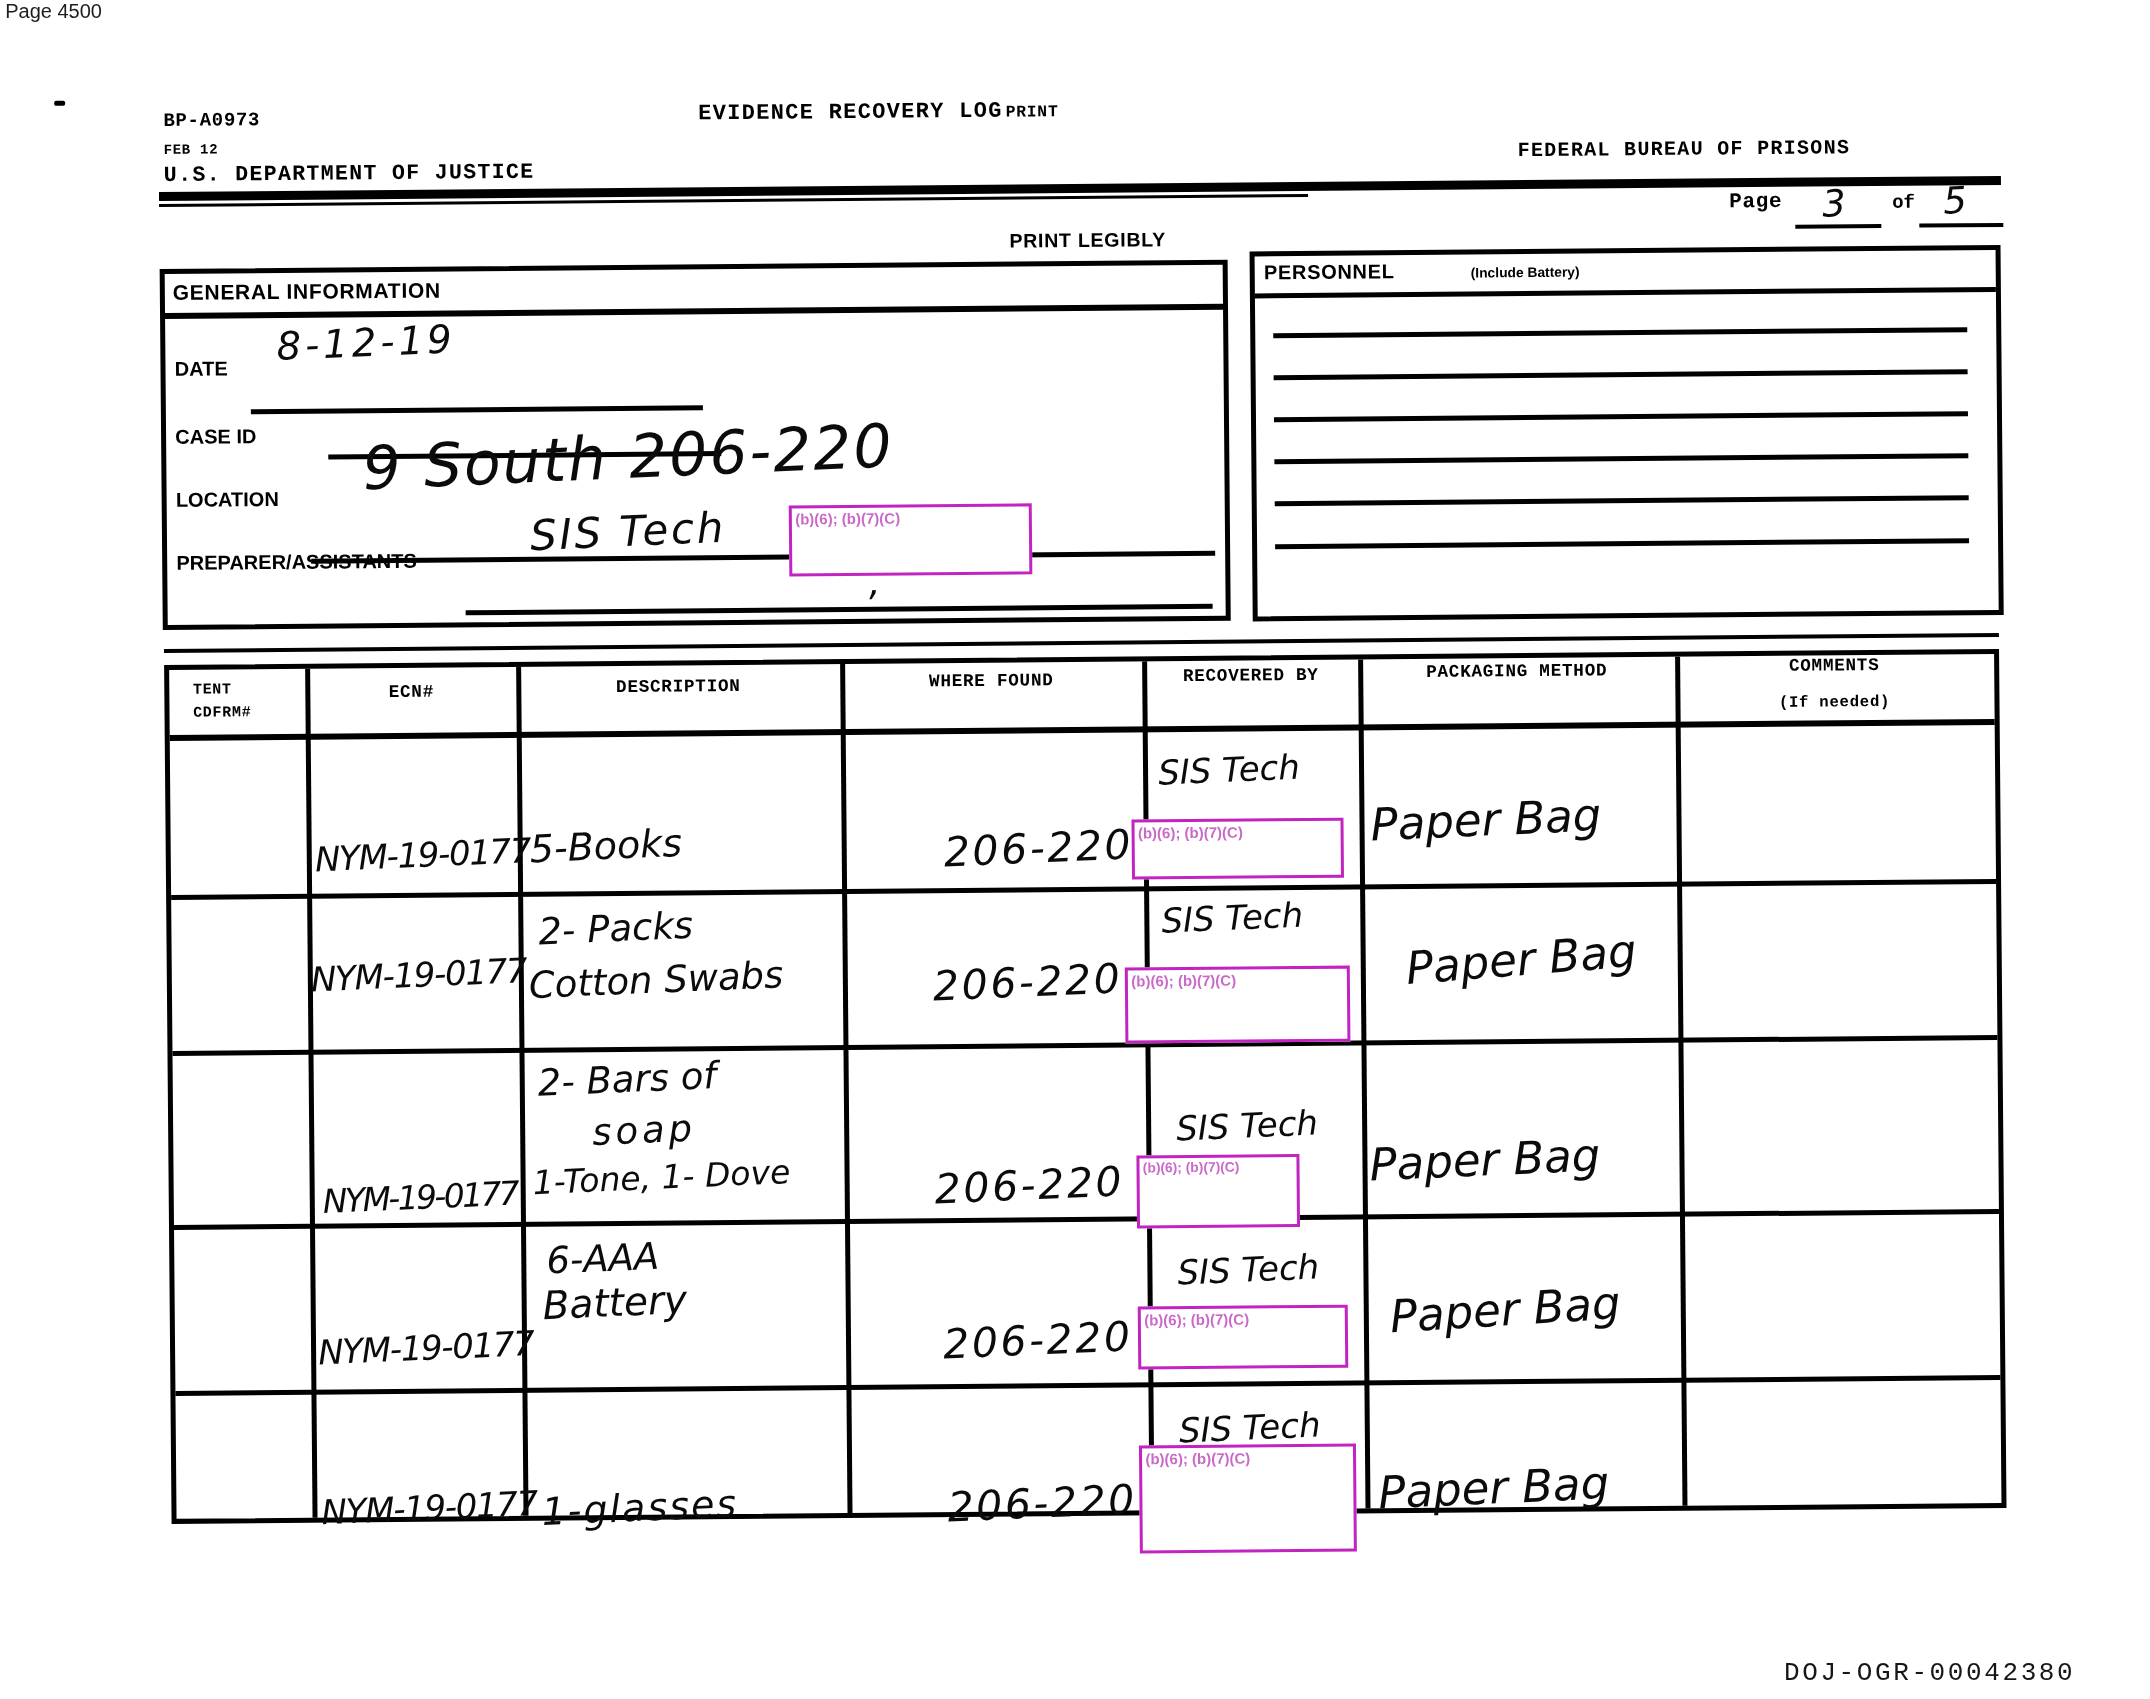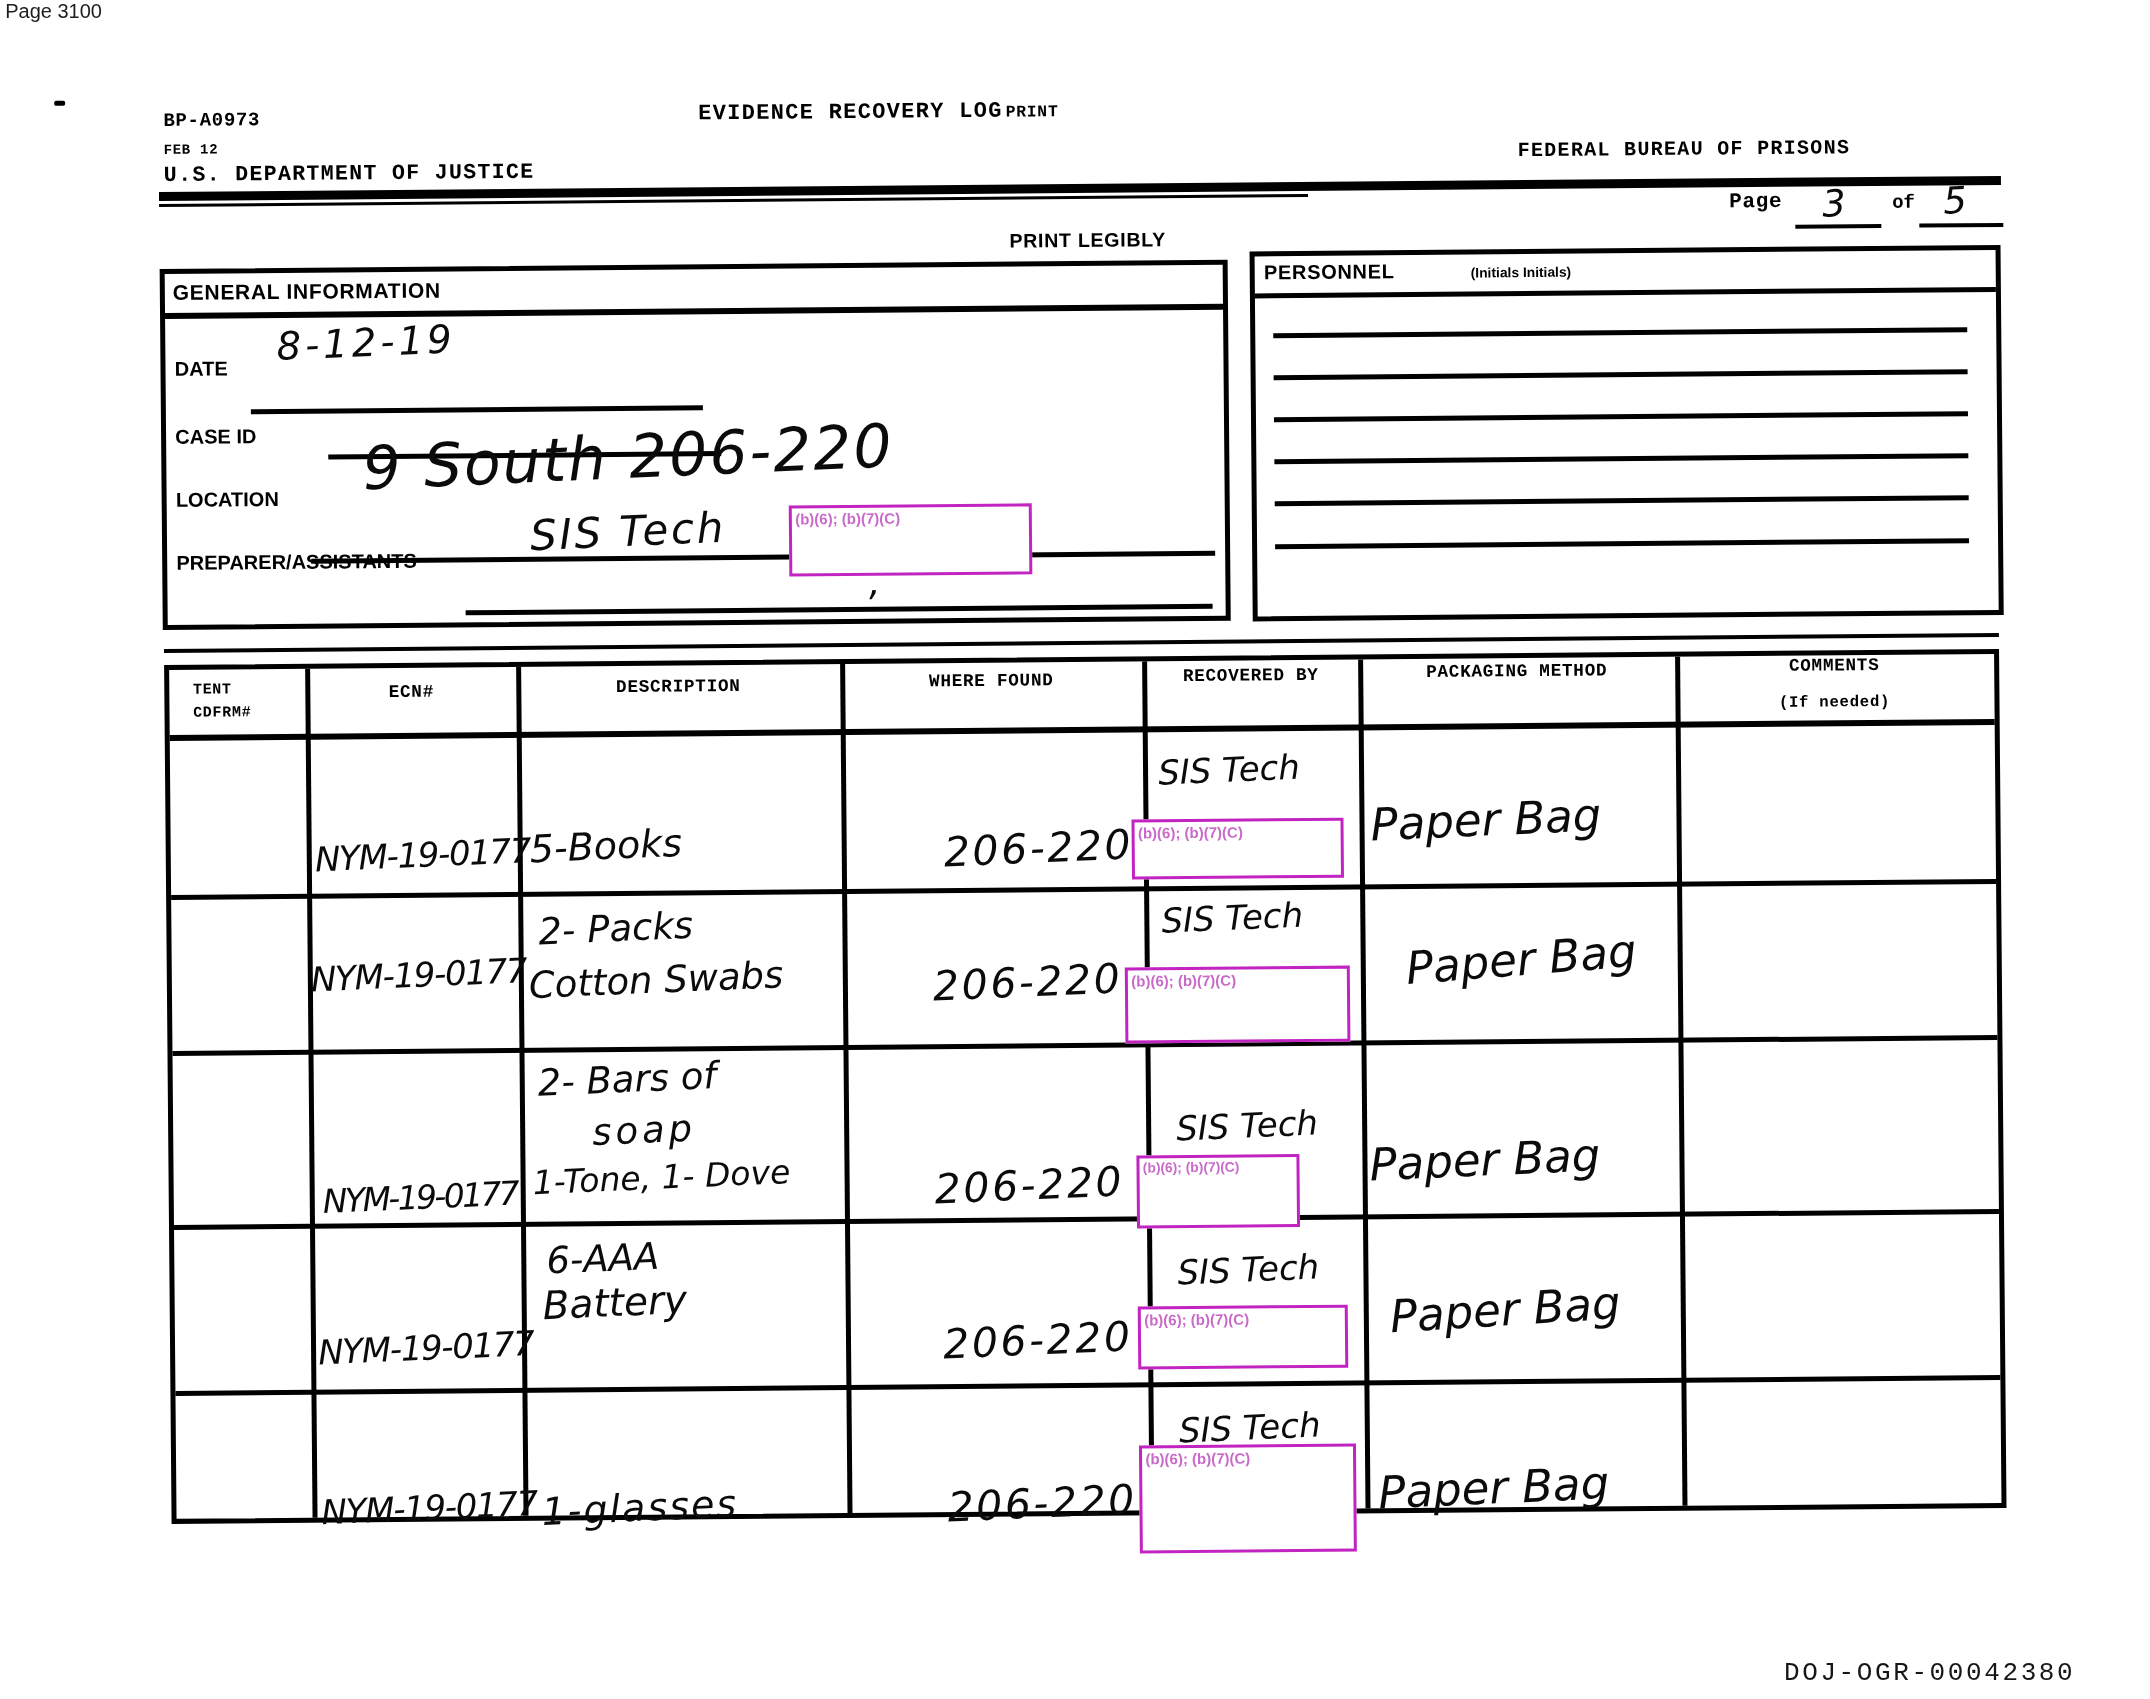--- a/index.html
+++ b/index.html
@@ -18,21 +18,21 @@
   .box{position:absolute;border:5.2px solid #000;background:#fff;}
   .redact{position:absolute;border:3.3px solid #c224c2;background:#fff;z-index:5;}
   .redact .rlab{display:block;padding:2px 3.3px 0 3.3px;font-family:"Liberation Sans",sans-serif;
       font-weight:bold;font-size:15px;color:#c96ac9;white-space:nowrap;overflow:hidden;}
   .hdrcell{position:absolute;text-align:center;font-size:17.7px;letter-spacing:0.7px;}
   .zt{z-index:3;}
 </style>
 </head>
 <body>
 
-<div class="abs" style="left:5.2px;top:0px;font-size:20px;color:#1d1d1d;">Page 3100</div>
+<div class="abs" style="left:5.2px;top:0px;font-size:20px;color:#1d1d1d;">Page 4500</div>
 
 <div class="scan">
 
   <div class="bar" style="left:60px;top:92px;width:11px;height:4.6px;border-radius:2px;"></div>
 
   <div class="abs mono" style="left:169px;top:102px;font-size:19px;letter-spacing:0.7px;">BP-A0973</div>
   <div class="abs mono" style="left:169px;top:134px;font-size:14px;letter-spacing:0.7px;">FEB 12</div>
   <div class="abs mono" style="left:169px;top:155px;font-size:21.6px;letter-spacing:1.3px;">U.S. DEPARTMENT OF JUSTICE</div>
 
   <div class="abs" style="left:655px;top:98px;width:458px;text-align:center;white-space:nowrap;">
@@ -74,21 +74,21 @@
     <div class="hw" style="left:363px;top:237px;font-size:42px;letter-spacing:2.6px;">SIS Tech</div>
     <div class="bar" style="left:298px;top:339px;width:747px;height:5.2px;"></div>
     <div class="redact" style="left:622px;top:237px;width:237px;height:65px;border-width:3.9px;">
       <span class="rlab">(b)(6); (b)(7)(C)</span>
     </div>
     <div class="hw" style="left:701px;top:293px;font-size:37px;z-index:6;">,</div>
   </div>
 
   <div class="box" style="left:1254px;top:253px;width:741px;height:360px;">
     <div class="abs sansb" style="left:9.2px;top:5.2px;font-size:20px;letter-spacing:0.7px;">PERSONNEL</div>
-    <div class="abs sansb" style="left:216px;top:10.5px;font-size:13.8px;">(Initials Initials)</div>
+    <div class="abs sansb" style="left:216px;top:10.5px;font-size:13.8px;">(Include Battery)</div>
     <div class="bar" style="left:0;top:37px;width:100%;height:5.2px;"></div>
     <div class="bar" style="left:18.3px;top:77px;width:694px;height:4.6px;"></div>
     <div class="bar" style="left:18.3px;top:119px;width:694px;height:4.6px;"></div>
     <div class="bar" style="left:18.3px;top:161px;width:694px;height:4.6px;"></div>
     <div class="bar" style="left:18.3px;top:203px;width:694px;height:4.6px;"></div>
     <div class="bar" style="left:18.3px;top:245px;width:694px;height:4.6px;"></div>
     <div class="bar" style="left:18.3px;top:288px;width:694px;height:4.6px;"></div>
   </div>
 
   <div class="bar" style="left:165px;top:641px;width:1835px;height:3.9px;"></div>

